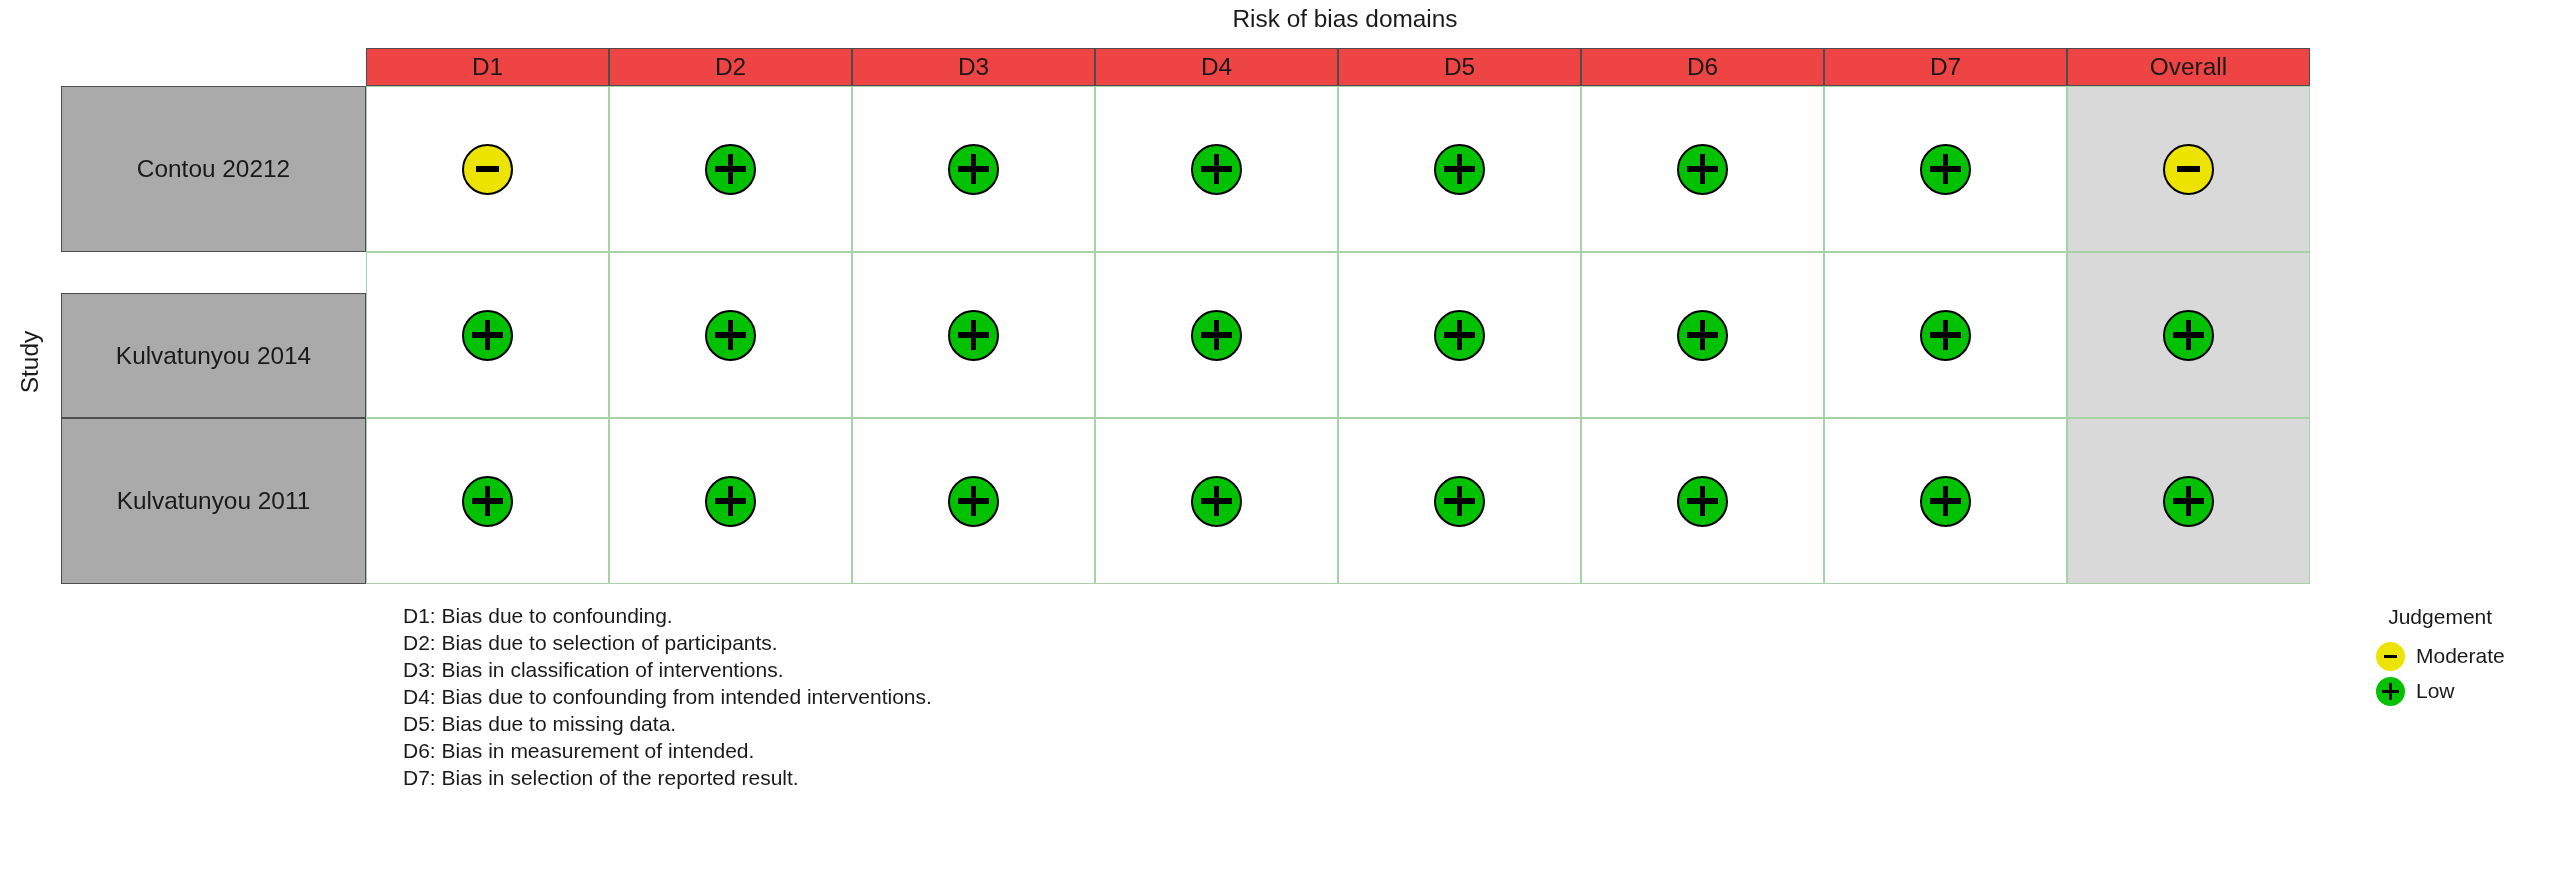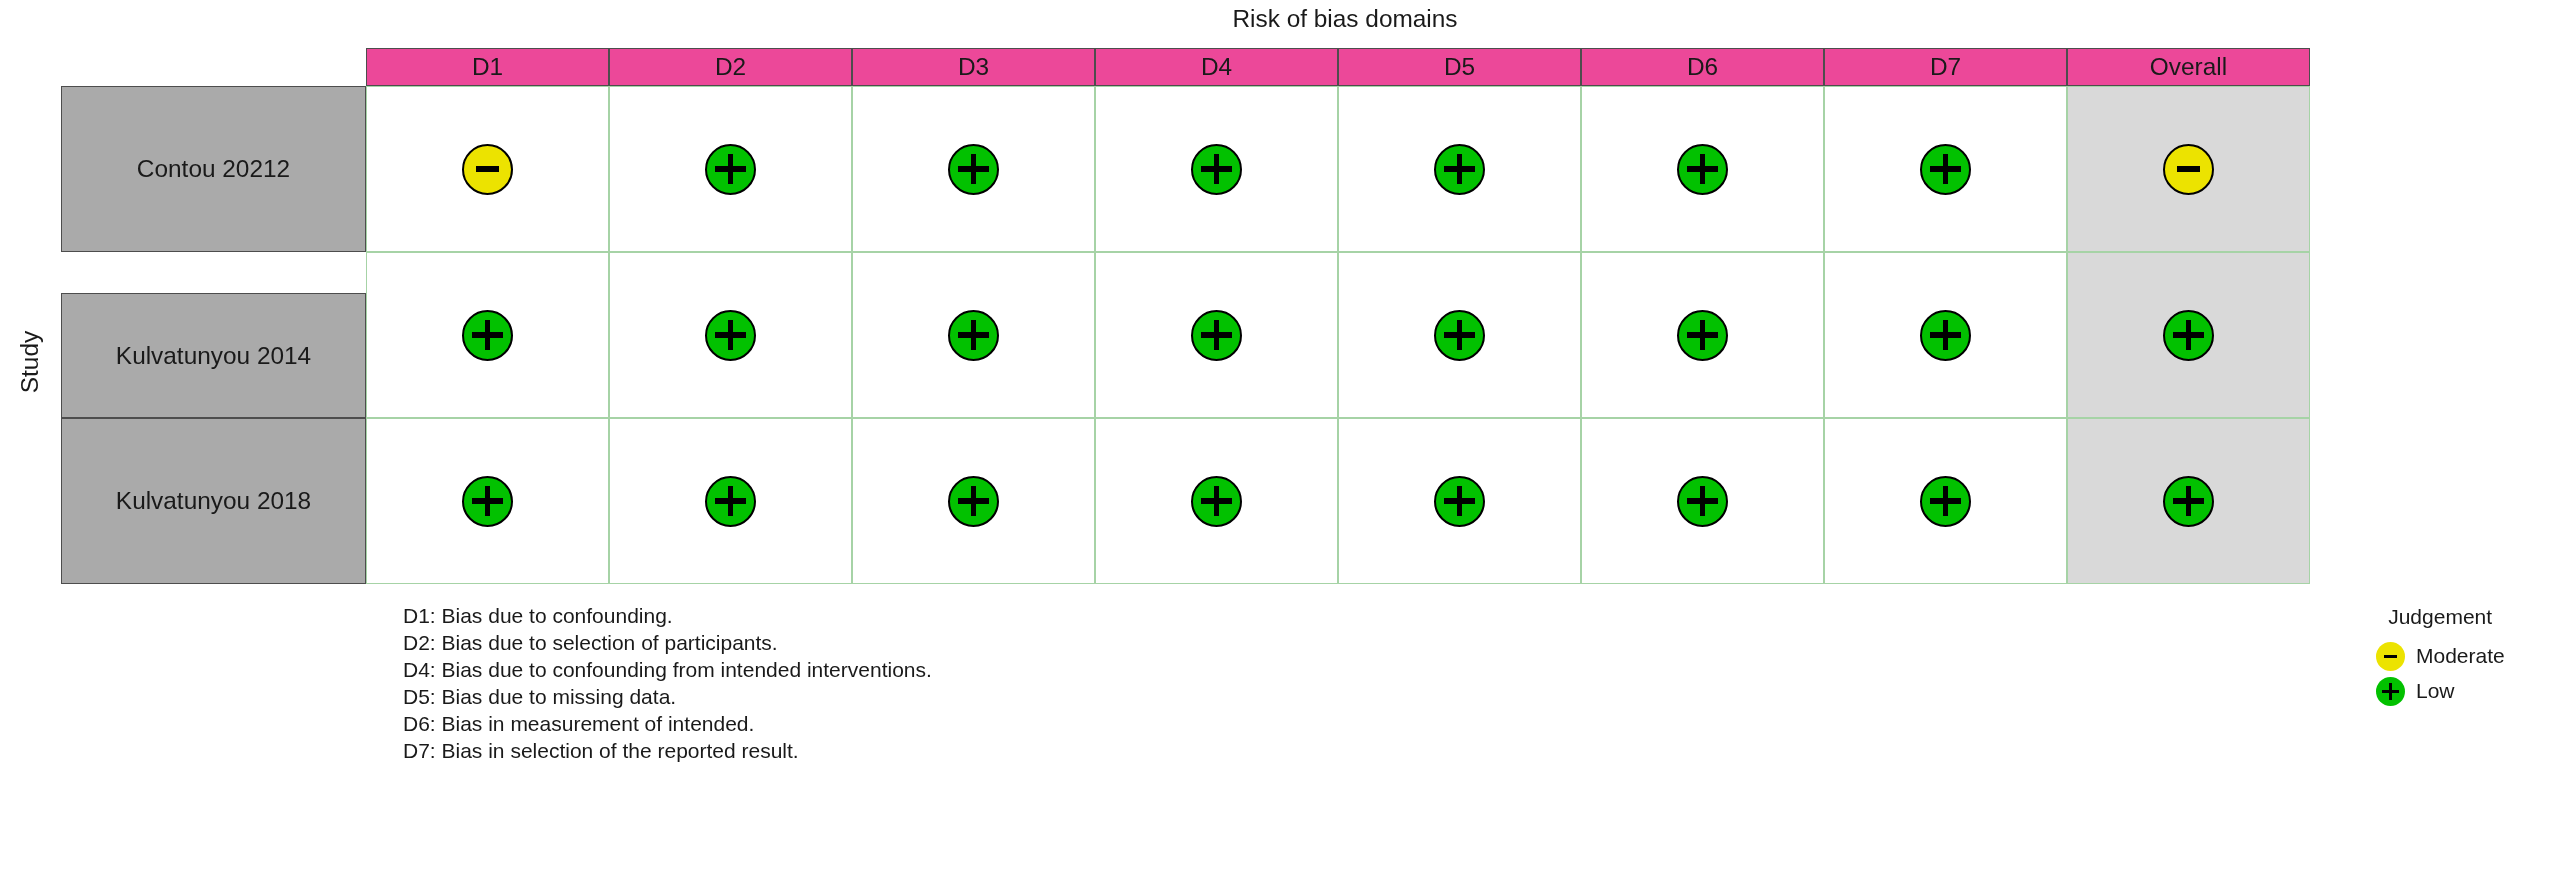--- a/index.html
+++ b/index.html
@@ -68,21 +68,21 @@
     width: 243px;
     flex: 0 0 243px;
   }
   .cell-overall {
     width: 243px;
     flex: 0 0 243px;
   }
 
   
   .hdr {
-    background: #ec4899;
+    background: #ef4444;
     border: 1.2px solid #4d4d4d;
     border-right-width: 0.6px;
     border-left-width: 0.6px;
     display: flex;
     align-items: center;
     justify-content: center;
     font-size: 24.4px;
     color: #1a1a1a;
   }
   .hdr.first { border-left-width: 1.2px; }
@@ -299,21 +299,21 @@
       </div>
     <div class="cell-domain j-cell">
         <span class="tl low"></span>
       </div>
     <div class="cell-overall j-cell overall">
         <span class="tl low"></span>
       </div>
   </div>
 
   <div class="t-row body last">
-    <div class="cell-study study-cell">Kulvatunyou 2018</div>
+    <div class="cell-study study-cell">Kulvatunyou 2011</div>
     <div class="cell-domain j-cell">
         <span class="tl low"></span>
       </div>
     <div class="cell-domain j-cell">
         <span class="tl low"></span>
       </div>
     <div class="cell-domain j-cell">
         <span class="tl low"></span>
       </div>
     <div class="cell-domain j-cell">
@@ -331,20 +331,21 @@
     <div class="cell-overall j-cell overall">
         <span class="tl low"></span>
       </div>
   </div>
 
 </div>
 
 <div id="domains-note">
   <div class="line">D1: Bias due to confounding.</div>
   <div class="line">D2: Bias due to selection of participants.</div>
+  <div class="line">D3: Bias in classification of interventions.</div>
   <div class="line">D4: Bias due to confounding from intended interventions.</div>
   <div class="line">D5: Bias due to missing data.</div>
   <div class="line">D6: Bias in measurement of intended.</div>
   <div class="line">D7: Bias in selection of the reported result.</div>
 </div>
 
 <div id="legend">
   <div id="legend-title">Judgement</div>
   <div class="legend-item">
     <span class="legend-dot mod"></span>

